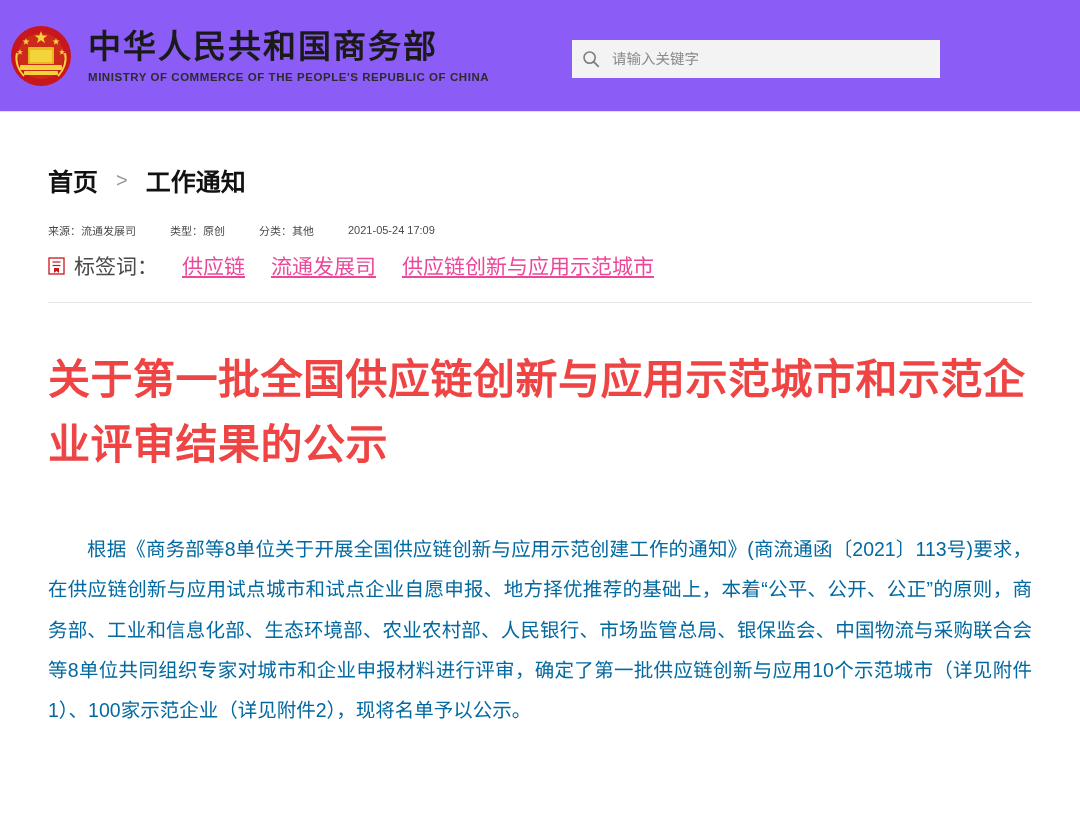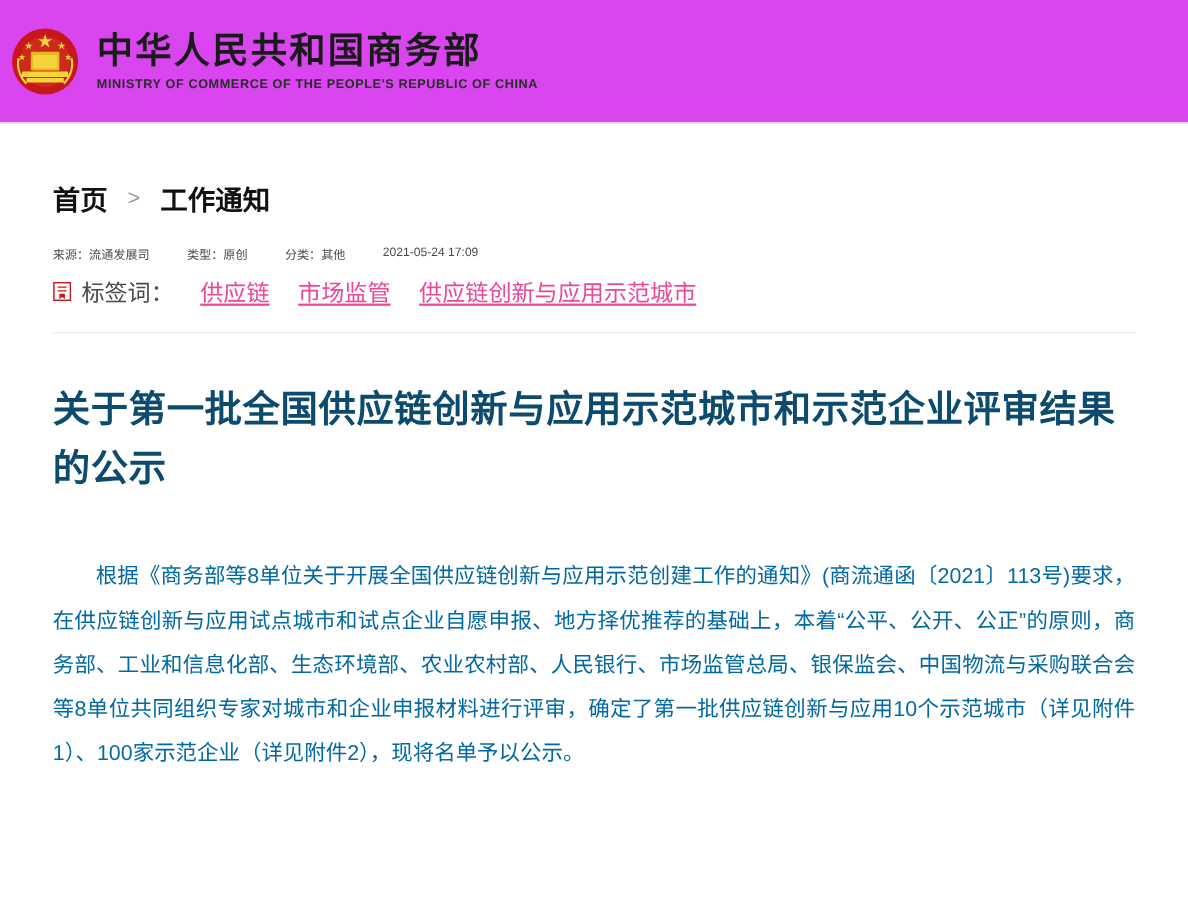--- a/index.html
+++ b/index.html
@@ -12,21 +12,21 @@
     background: #ffffff;
     font-family: "Liberation Sans", "DejaVu Sans", sans-serif;
     color: #333;
     overflow: hidden;
   }
 
   
   .site-header {
     position: relative;
     height: 112px;
-    background: #d946ef;
+    background: #8b5cf6;
     border-bottom: 1px solid #e3e3e3;
     display: flex;
     align-items: center;
     box-sizing: border-box;
   }
   .emblem {
     width: 62px;
     height: 62px;
     margin-left: 10px;
     margin-right: 16px;
@@ -150,24 +150,24 @@
   .divider {
     margin-top: 22px;
     height: 1px;
     background: #e6e6e6;
     width: 100%;
   }
 
   
   .article-title {
     margin-top: 44px;
-    font-size: 34px;
+    font-size: 42px;
     font-weight: 700;
     line-height: 1.55;
-    color: #0c4a6e;
+    color: #ef4444;
     letter-spacing: 0.5px;
   }
 
   
   .article-body {
     margin-top: 52px;
     font-size: 19.5px;
     line-height: 2.06;
     color: #0369a1;
     text-align: justify;
@@ -204,20 +204,29 @@
         <path d="M55 28 C57 36, 54 45, 48 51"></path>
       </g>
     </svg>
   </div>
 
   <div class="logo-text">
     <div class="logo-cn">中华人民共和国商务部</div>
     <div class="logo-en">MINISTRY OF COMMERCE OF THE PEOPLE'S REPUBLIC OF CHINA</div>
   </div>
 
+  <div class="search-box">
+    <span class="search-icon">
+      <svg width="18" height="18" viewBox="0 0 18 18" aria-hidden="true">
+        <circle cx="7.6" cy="7.6" r="5.6" fill="none" stroke="#7d7d7d" stroke-width="1.6"></circle>
+        <line x1="11.8" y1="11.8" x2="16.3" y2="16.3" stroke="#7d7d7d" stroke-width="1.8" stroke-linecap="round"></line>
+      </svg>
+    </span>
+    <input class="search-input" type="text" value="" placeholder="请输入关键字" style="">
+  </div>
 </div>
 
 <div class="content">
 
   <div class="breadcrumb">
     <a class="crumb" href="#">首页</a>
     <span class="sep">&gt;</span>
     <a class="crumb" href="#">工作通知</a>
   </div>
 
@@ -232,21 +241,21 @@
     <span class="tag-icon">
       <svg width="17" height="18" viewBox="0 0 17 18" aria-hidden="true">
         <rect x="1" y="1" width="15" height="16" fill="none" stroke="#c8161d" stroke-width="1.3"></rect>
         <line x1="4.5" y1="5" x2="12.5" y2="5" stroke="#c8161d" stroke-width="1.2"></line>
         <line x1="4.5" y1="8.5" x2="12.5" y2="8.5" stroke="#c8161d" stroke-width="1.2"></line>
         <polygon points="6,11 11,11 11,16 8.5,14 6,16" fill="#c8161d"></polygon>
       </svg>
     </span>
     <span class="tags-label">标签词：</span>
     <a class="tag" href="#">供应链</a>
-    <a class="tag" href="#">市场监管</a>
+    <a class="tag" href="#">流通发展司</a>
     <a class="tag" href="#">供应链创新与应用示范城市</a>
   </div>
 
   <div class="divider"></div>
 
   <h1 class="article-title">关于第一批全国供应链创新与应用示范城市和示范企业评审结果的公示</h1>
 
   <div class="article-body">
     <p>根据《商务部等8单位关于开展全国供应链创新与应用示范创建工作的通知》(商流通函〔2021〕113号)要求，在供应链创新与应用试点城市和试点企业自愿申报、地方择优推荐的基础上，本着“公平、公开、公正”的原则，商务部、工业和信息化部、生态环境部、农业农村部、人民银行、市场监管总局、银保监会、中国物流与采购联合会等8单位共同组织专家对城市和企业申报材料进行评审，确定了第一批供应链创新与应用10个示范城市（详见附件1）、100家示范企业（详见附件2），现将名单予以公示。</p>
   </div>

